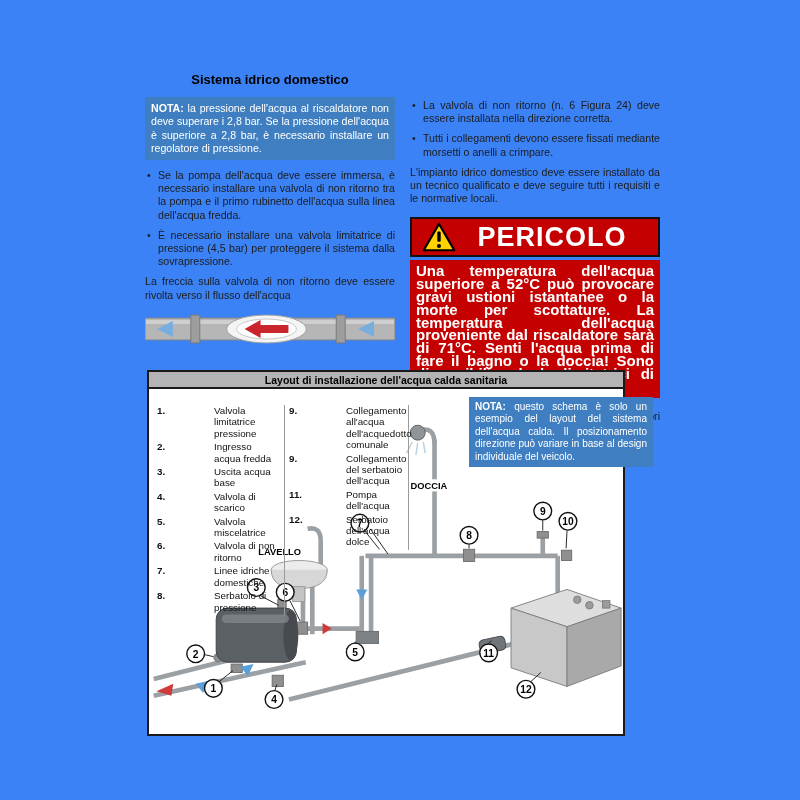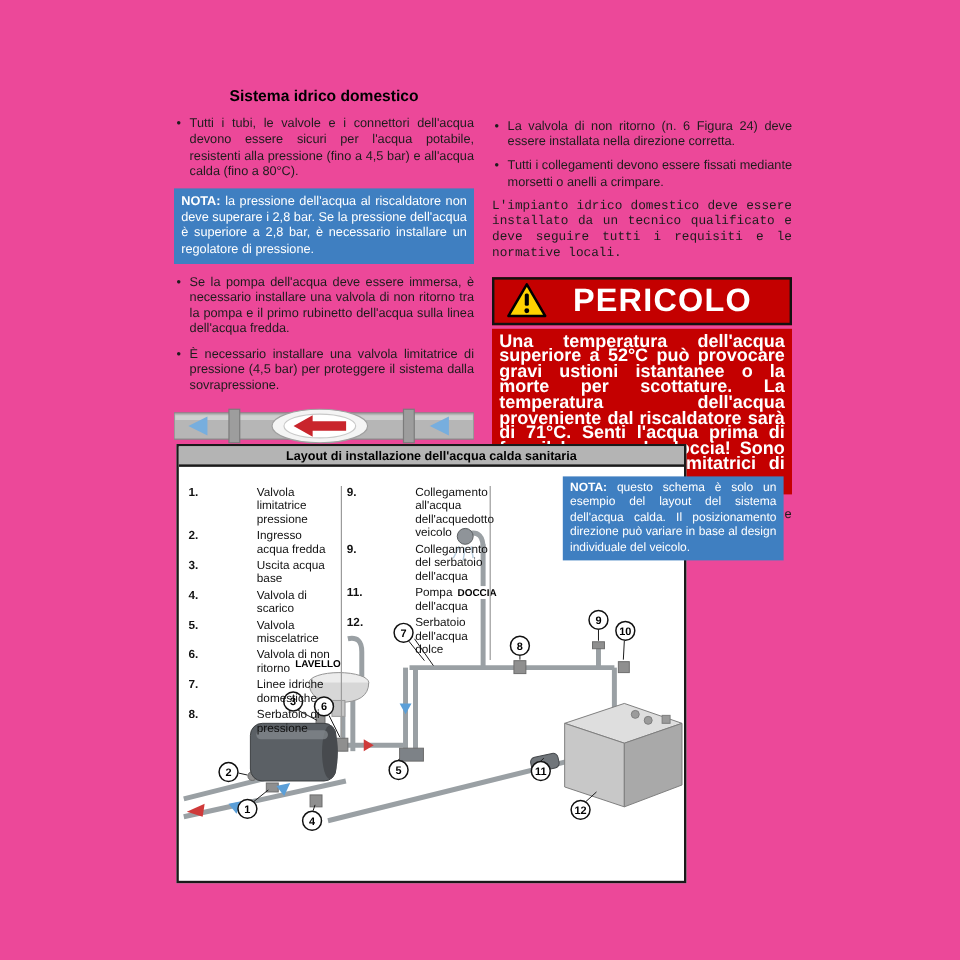--- a/index.html
+++ b/index.html
@@ -1,43 +1,43 @@
 <!DOCTYPE html>
 <html><head>
 <meta charset="utf-8">
 <style>
   * { margin:0; padding:0; box-sizing:border-box; }
   html,body { background:#ffffff; }
-  .page { position:relative; width:800px; height:800px; background:#ec4899; overflow:hidden;
+  .page { position:relative; width:800px; height:800px; background:#3b82f6; overflow:hidden;
           font-family:"Liberation Sans", sans-serif; color:#1c1c1c; }
 
   .columns { position:absolute; left:145px; top:73px; width:516px; display:flex; gap:15px; }
   .col { width:250px; font-size:10.6px; line-height:13.2px; text-align:justify; }
   .col-right { padding-top:26px; }
 
   .title { font-size:13px; font-weight:bold; text-align:center; margin:0 0 11px; color:#000; }
 
   .bullet { position:relative; padding-left:13px; margin-bottom:7px; }
   .bullet::before { content:"•"; position:absolute; left:2px; top:0; }
 
-  .plain { margin-bottom:7px;font-family:Liberation Mono, monospace; }
+  .plain { margin-bottom:7px; }
 
   .nota-box { background:#3f7fc1; color:#fff; padding:5px 6px; margin:2px 0 9px; }
   .nota-label { font-weight:bold; }
 
   .valve-illu { width:250px; height:40px; display:block; margin-top:2px; }
 
   .danger { margin:12px 0 12px; }
   .danger-head { background:#c40000; border:2px solid #111; display:flex; align-items:center; padding:3px 10px; height:40px; }
   .warn-tri { width:34px; height:31px; flex:none; }
   .danger-title { flex:1; text-align:center; color:#fff; font-size:27px; font-weight:bold; letter-spacing:1px; line-height:1; }
   .danger-body { background:#c40000; color:#fff; font-weight:bold; padding:5px 6px; margin-top:3px;
                  font-size:15px; line-height:12.8px; text-align:justify; }
 
-  .frame { position:absolute; left:147px; top:370px; width:425px; height:366px; border:2px solid #1a1a1a; background:#fff; }
+  .frame { position:absolute; left:147px; top:370px; width:478px; height:366px; border:2px solid #1a1a1a; background:#fff; }
   .frame-header { height:17px; background:#b4b4b4; border-bottom:2px solid #1a1a1a; text-align:center;
                   font-size:10.5px; font-weight:bold; line-height:16px; color:#000; }
   .frame-body { position:relative; height:343px; }
   .plumb { position:absolute; left:0; top:0; width:100%; height:100%; }
 
   .legend { position:absolute; top:16px; font-size:9.8px; line-height:11.4px; color:#111; text-align:left; }
   .legend-1 { left:8px; width:128px; border-right:1px solid #9b9b9b; padding-right:4px; }
   .legend-2 { left:140px; width:120px; border-right:1px solid #9b9b9b; padding-right:4px; }
   .legend-item { display:flex; margin-bottom:2px; }
   .ln { width:17px; flex:none; font-weight:bold; }
@@ -51,30 +51,30 @@
 </head>
 <body>
 
 <div class="page">
 
   <div class="columns">
 
     <div class="col col-left">
       <h1 class="title">Sistema idrico domestico</h1>
 
-      <div class="bullet">Tutti i tubi, le valvole e i connettori dell'acqua devono essere sicuri per l'acqua potabile, resistenti alla pressione (fino a 4,5 bar) e all'acqua calda (fino a 80°C).</div>
 
       <div class="nota-box">
         <span class="nota-label">NOTA:</span>
         <span>la pressione dell'acqua al riscaldatore non deve superare i 2,8 bar. Se la pressione dell'acqua è superiore a 2,8 bar, è necessario installare un regolatore di pressione.</span>
       </div>
 
       <div class="bullet">Se la pompa dell'acqua deve essere immersa, è necessario installare una valvola di non ritorno tra la pompa e il primo rubinetto dell'acqua sulla linea dell'acqua fredda.</div>
       <div class="bullet">È necessario installare una valvola limitatrice di pressione (4,5 bar) per proteggere il sistema dalla sovrapressione.</div>
 
+      <div class="plain">La freccia sulla valvola di non ritorno deve essere rivolta verso il flusso dell'acqua</div>
 
       <svg class="valve-illu" viewBox="0 0 251 40">
         <rect x="0" y="9" width="251" height="22" fill="#b6b6b6" stroke="#878787"></rect>
         <rect x="1" y="11" width="249" height="4" fill="#cfcfcf"></rect>
         <rect x="46" y="6" width="9" height="28" fill="#9d9d9d" stroke="#7b7b7b"></rect>
         <rect x="192" y="6" width="9" height="28" fill="#9d9d9d" stroke="#7b7b7b"></rect>
         <ellipse cx="122" cy="20" rx="40" ry="14" fill="#f4f4f4" stroke="#9f9f9f"></ellipse>
         <ellipse cx="122" cy="20" rx="30" ry="10" fill="#ffffff" stroke="#c9c9c9"></ellipse>
         <polygon points="100,20 116,11 116,16 144,16 144,24 116,24 116,29" fill="#c9252c"></polygon>
         <polygon points="12,20 28,12 28,28" fill="#77aede"></polygon>
@@ -284,21 +284,21 @@
           </div>
         <div class="legend-item">
             <span class="ln">8.</span>
             <span class="ll">Serbatoio di pressione</span>
           </div>
       </div>
 
       <div class="legend legend-2">
         <div class="legend-item">
             <span class="ln">9.</span>
-            <span class="ll">Collegamento all'acqua dell'acquedotto veicolo</span>
+            <span class="ll">Collegamento all'acqua dell'acquedotto comunale</span>
           </div>
         <div class="legend-item">
             <span class="ln">9.</span>
             <span class="ll">Collegamento del serbatoio dell'acqua</span>
           </div>
         <div class="legend-item">
             <span class="ln">11.</span>
             <span class="ll">Pompa dell'acqua</span>
           </div>
         <div class="legend-item">

